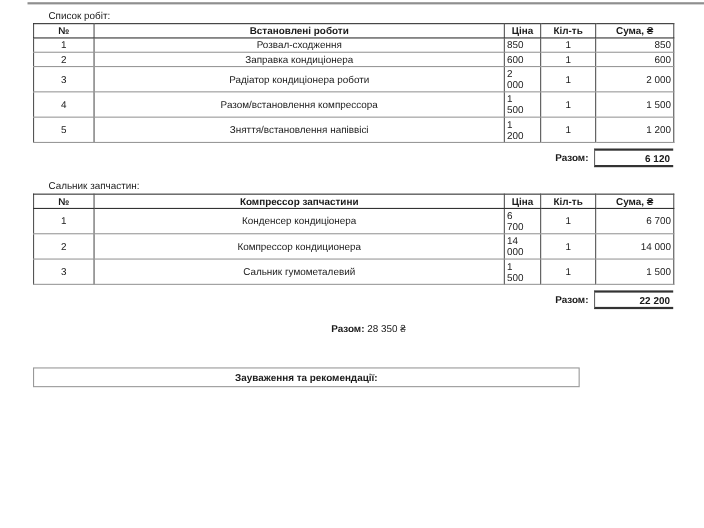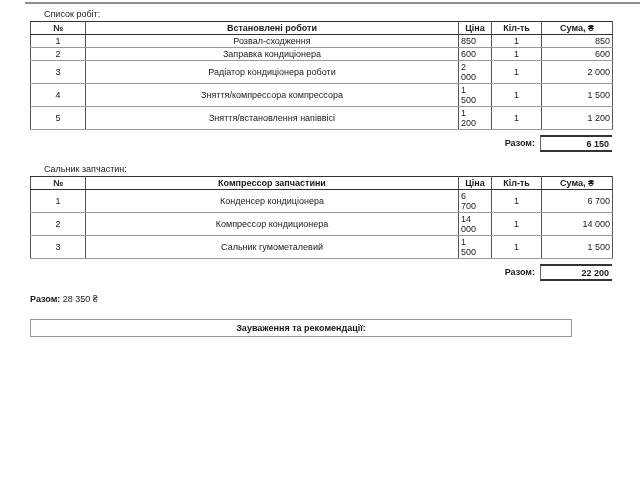--- a/index.html
+++ b/index.html
@@ -33,24 +33,24 @@
   tr.r-single td { height:11px; }
   tr.r-double td { height:22px; }
   .total-row { display:flex; justify-content:flex-end; align-items:stretch;
     margin-left:30px; width:582px; margin-top:5px; }
   .total-label { font-weight:bold; padding:3px 5px 0 0; line-height:10px; }
   .total-value {
     width:72px; border-top:2px solid #333; border-bottom:2px solid #333; border-left:1px solid #666;
     font-weight:bold; text-align:right; padding:2px 3px 1px 0; line-height:10px;
   }
   .spacer-a { height:12px; }
-  .summary { margin:12px 0 0 30px; line-height:13px; }
+  .summary { margin:12px 0 0 30px; line-height:13px;text-align:center; }
   .summary .lbl { font-weight:bold; }
   .notes-box {
-    margin:13px 0 0 30px; width:542px; height:18px;
+    margin:28px 0 0 30px; width:497px; height:18px;
     border:1px solid #999; display:flex; align-items:center; justify-content:center;
   }
   .notes-box .title { font-weight:bold; }
 </style>
 </head>
 <body>
 
 <div class="top-cut-line"></div>
 
 <div class="page">
@@ -95,41 +95,41 @@
           <td class="c-num">3</td>
           <td class="c-name">Радіатор кондиціонера роботи</td>
           <td class="c-price">2
 000</td>
           <td class="c-qty">1</td>
           <td class="c-sum">2 000</td>
         </tr>
 
         <tr class="r-double">
           <td class="c-num">4</td>
-          <td class="c-name">Зняття/компрессора компрессора</td>
+          <td class="c-name">Разом/встановлення компрессора</td>
           <td class="c-price">1
 500</td>
           <td class="c-qty">1</td>
           <td class="c-sum">1 500</td>
         </tr>
 
         <tr class="r-double">
           <td class="c-num">5</td>
           <td class="c-name">Зняття/встановлення напіввісі</td>
           <td class="c-price">1
 200</td>
           <td class="c-qty">1</td>
           <td class="c-sum">1 200</td>
         </tr>
 
     </tbody>
   </table>
   <div class="total-row">
     <div class="total-label">Разом:</div>
-    <div class="total-value">6 150</div>
+    <div class="total-value">6 120</div>
   </div>
 
   <div class="spacer-a"></div>
 
   <div class="section-label">Сальник запчастин:</div>
   <table class="doc-table">
     <colgroup>
         <col style="width:55px">
         <col style="width:373px">
         <col style="width:33px">

